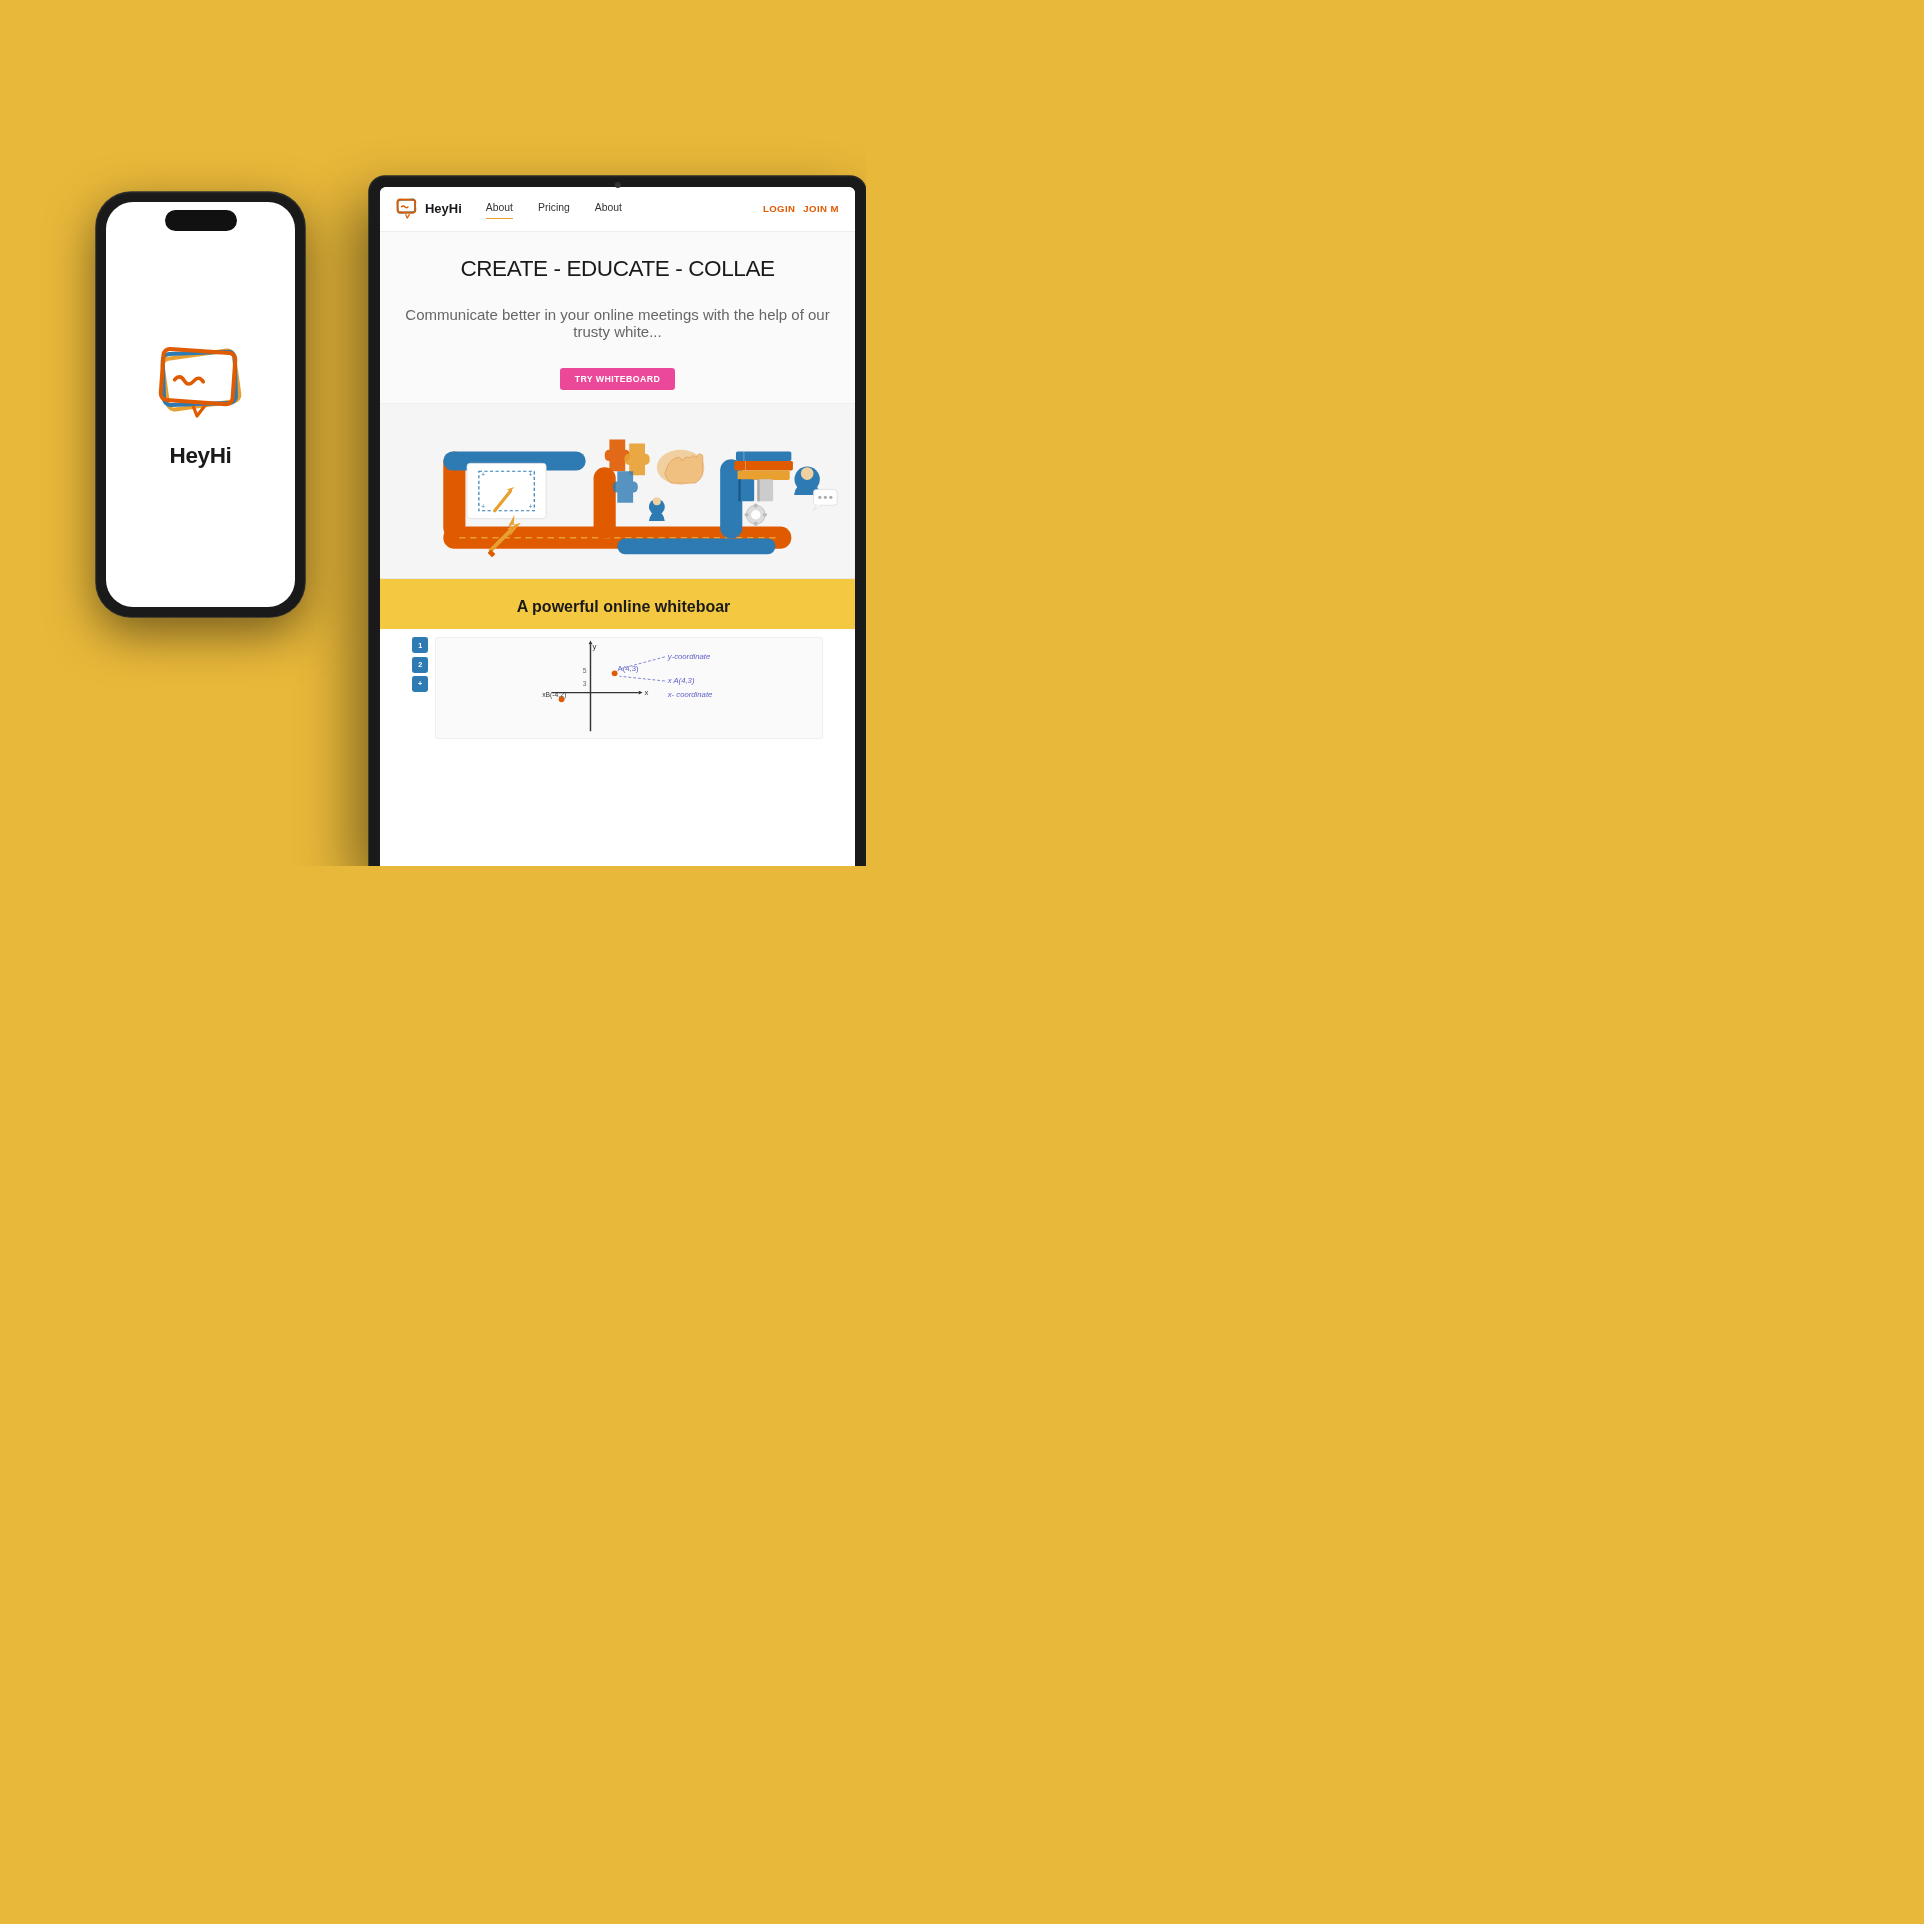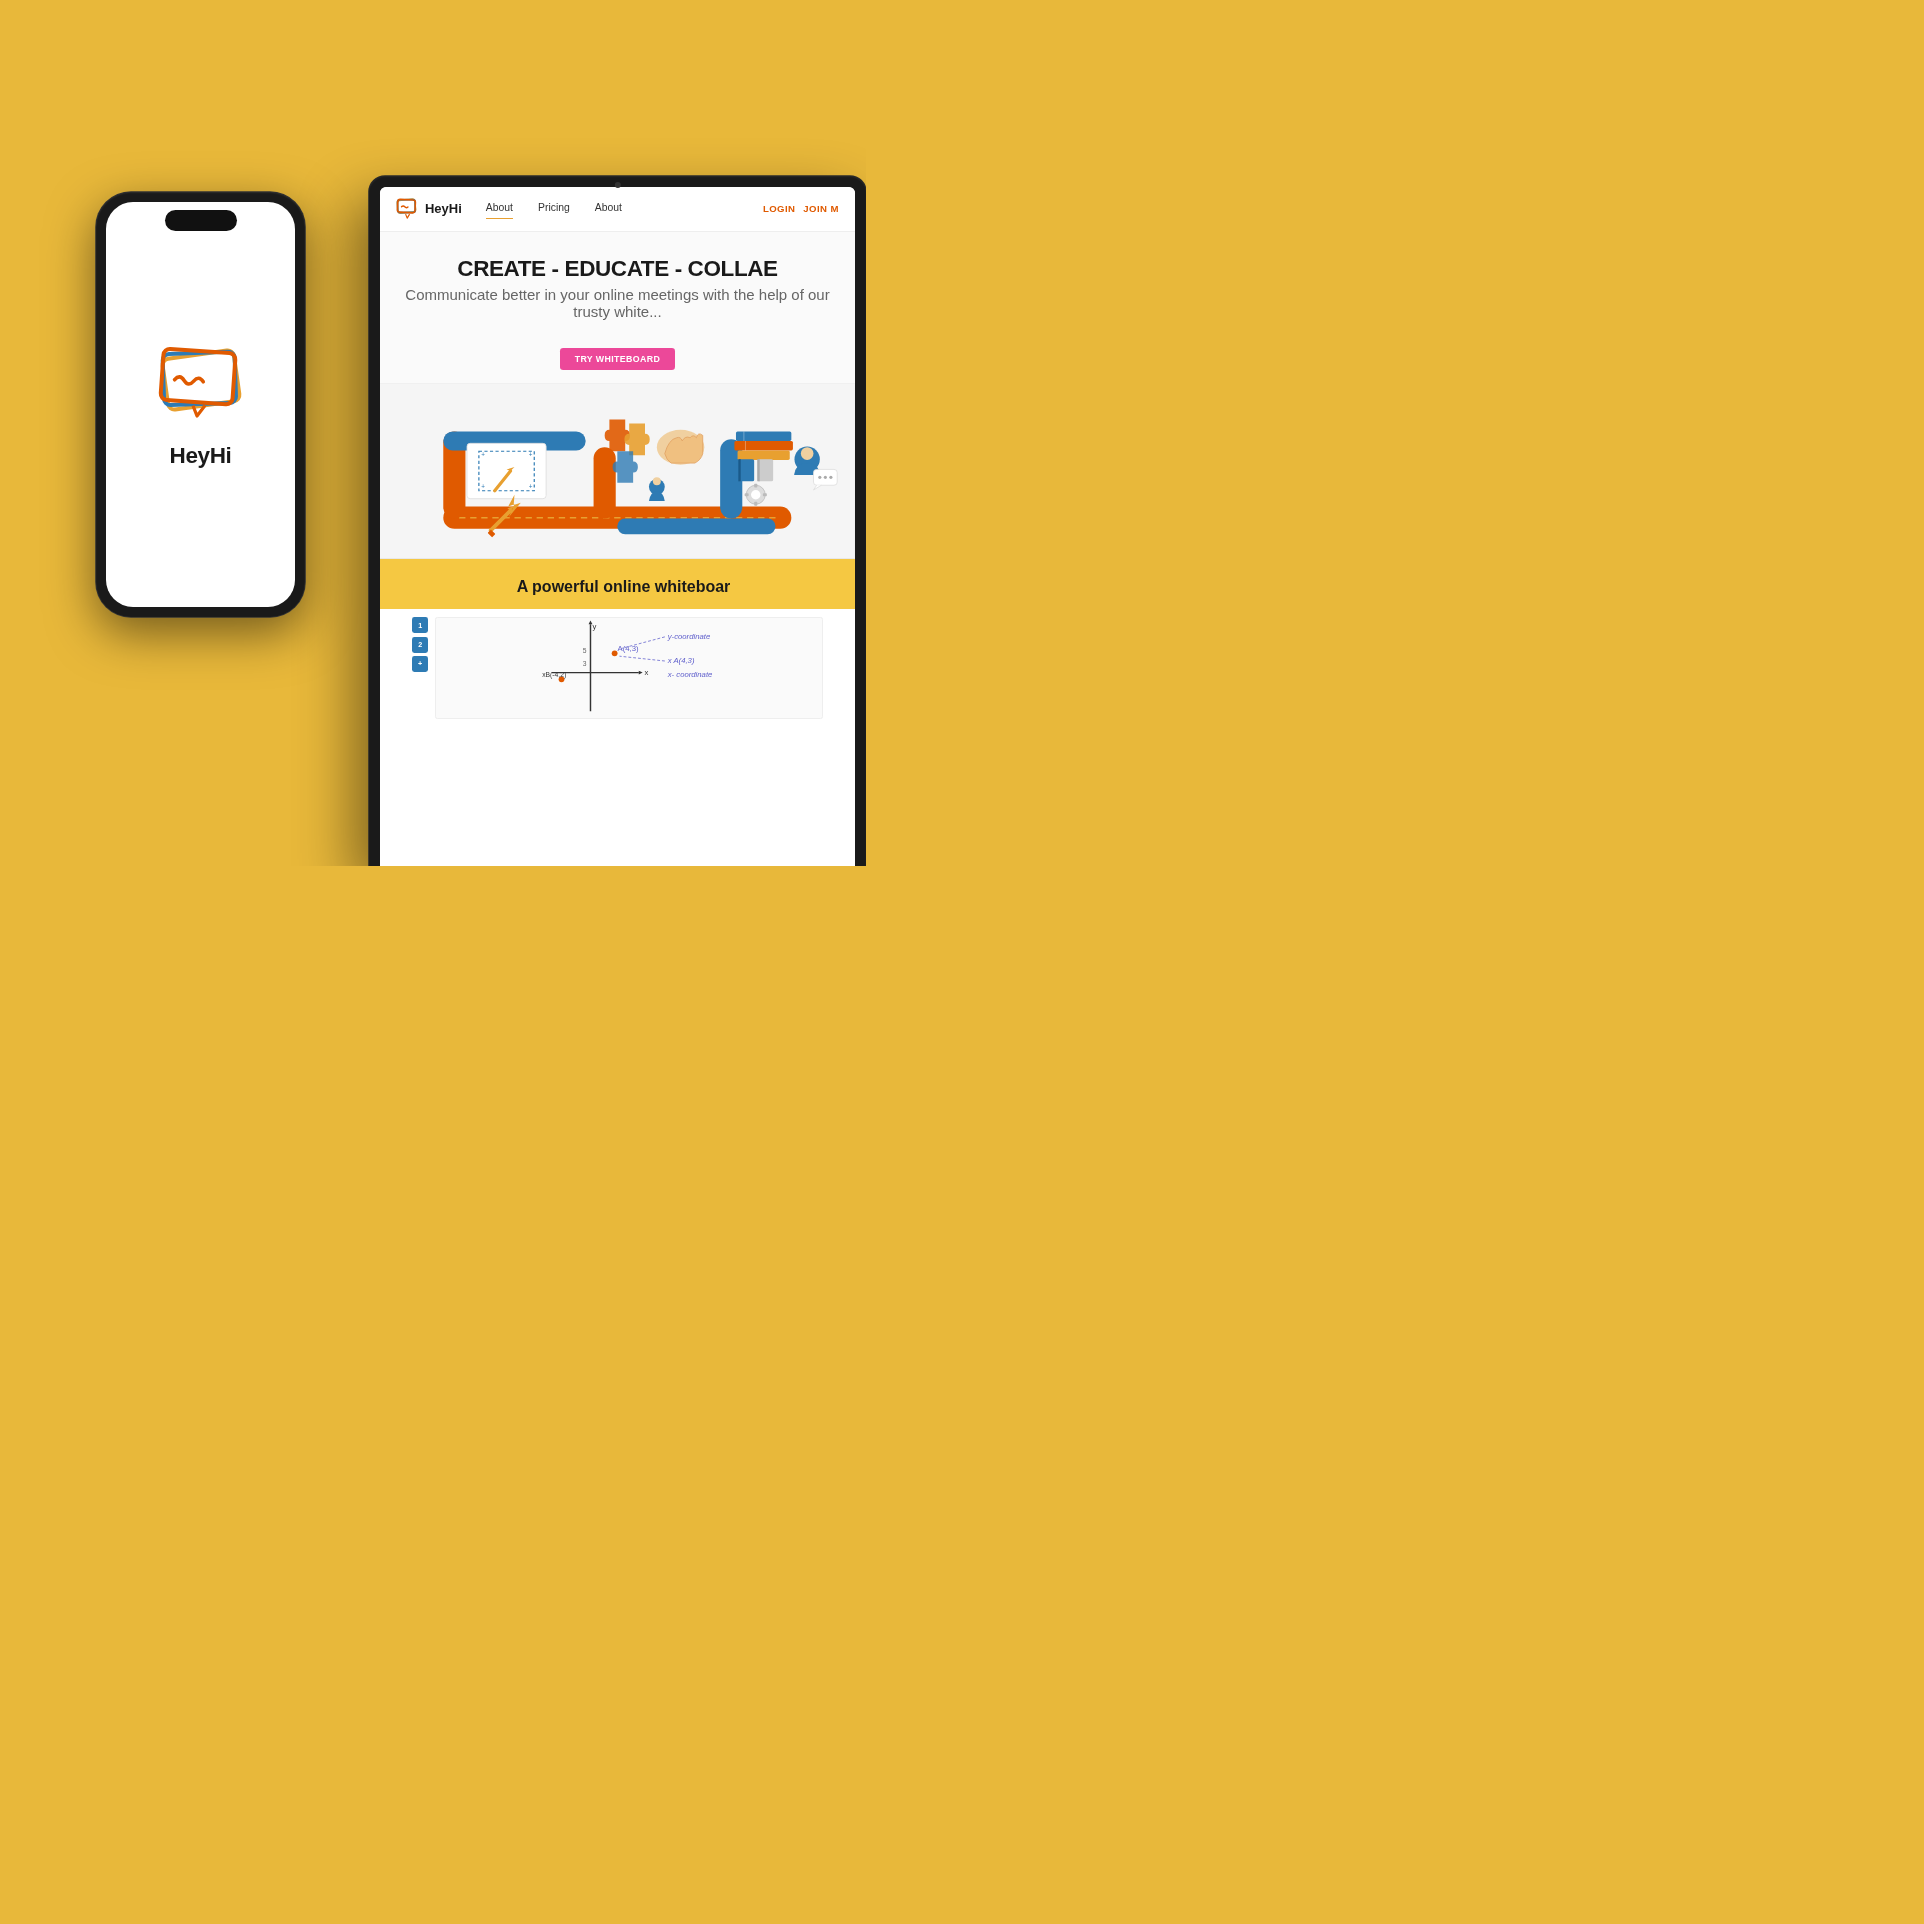--- a/index.html
+++ b/index.html
@@ -204,25 +204,25 @@
 
     
     .site-hero {
       background: #fafafa;
       padding: 24px 24px 0 24px;
       flex-shrink: 0;
     }
 
     .hero-headline {
       font-size: 22.5px;
-      font-weight: 700;
+      font-weight: 400;
       color: #1a1a1a;
       text-align: center;
       letter-spacing: -0.4px;
-      margin-bottom: 4px;
+      margin-bottom: 24px;
     }
 
     .hero-sub {
       font-size: 15px;
       color: #666;
       text-align: center;
       margin-bottom: 28px;
     }
 
     .hero-cta {

